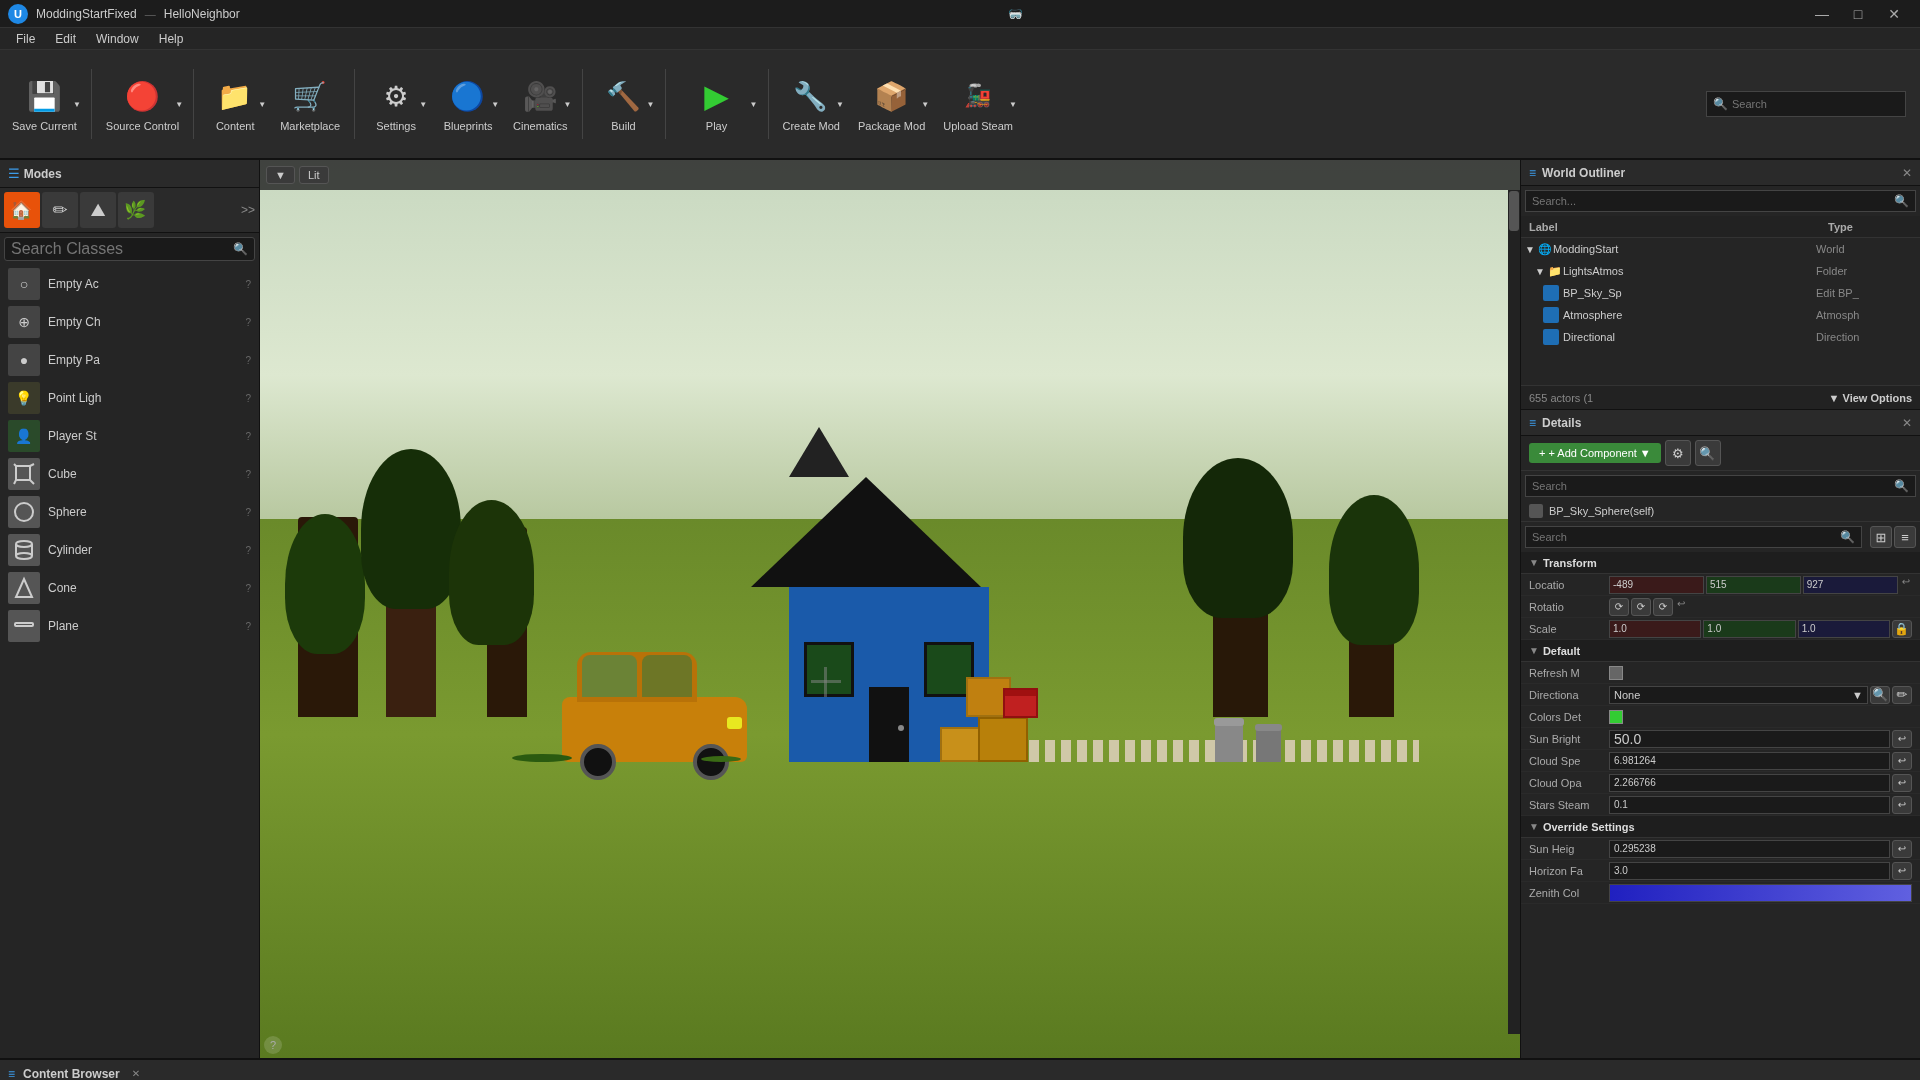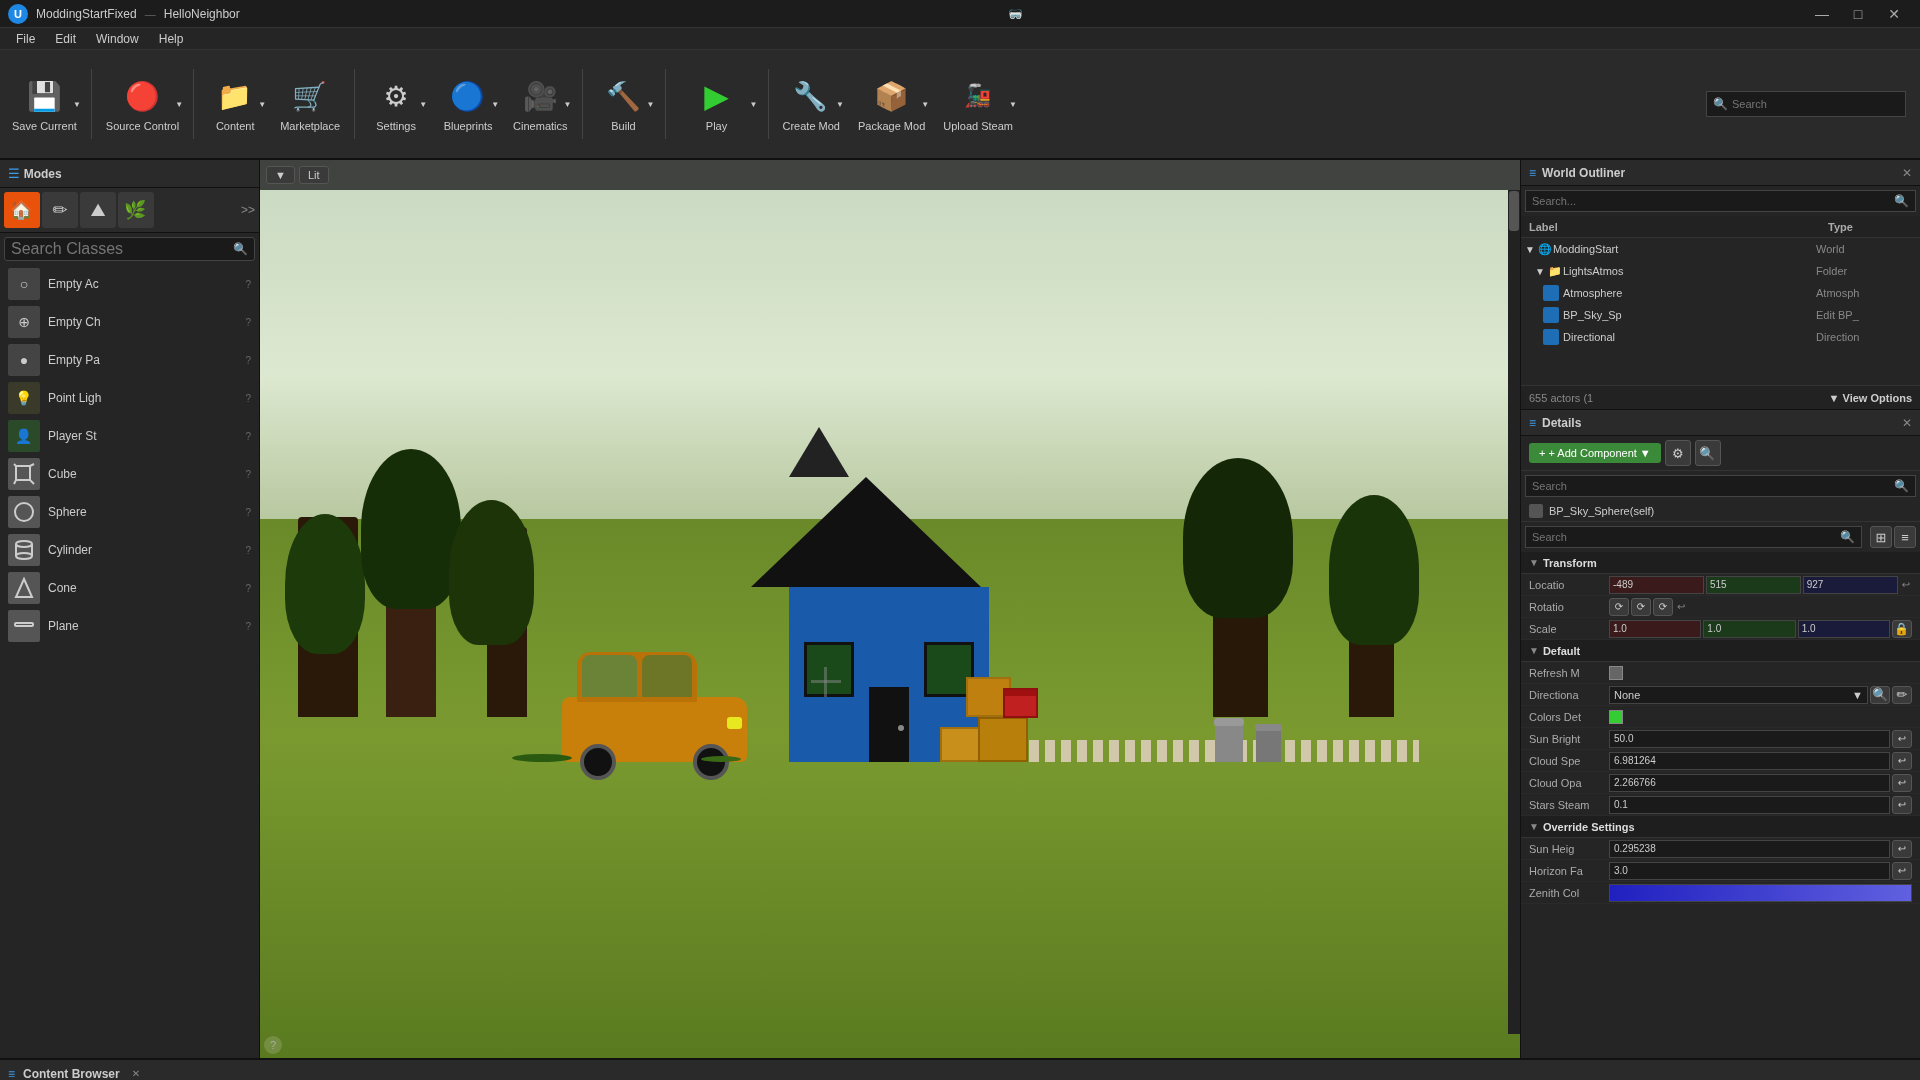--- a/index.html
+++ b/index.html
@@ -434,21 +434,21 @@
     .section-header .sec-arrow { color: #888; font-size: 10px; }
     .section-header .sec-title { font-size: 11px; color: #ddd; font-weight: bold; }
     .prop-row {
       display: flex;
       align-items: center;
       height: 22px;
       padding: 0 8px;
       border-bottom: 1px solid #2a2a2a;
     }
     .prop-label { width: 80px; color: #aaa; font-size: 11px; flex-shrink: 0; overflow: hidden; text-overflow: ellipsis; white-space: nowrap; }
-    .prop-value { flex: 1; display: flex; align-items: center; gap: 2px; }
+    .prop-value { flex: 1; display: flex; gap: 2px; }
     .prop-input {
       background: #1a1a1a;
       border: 1px solid #444;
       height: 18px;
       color: #ccc;
       font-size: 11px;
       padding: 0 4px;
       flex: 1;
       min-width: 0;
     }
@@ -839,30 +839,30 @@
             <span class="oi-icon oi-folder">📁</span>
           </div>
           <span class="oi-label">LightsAtmos</span>
           <span class="oi-type">Folder</span>
         </div>
         <div class="outliner-item">
           <div class="oi-indent">
             <span style="width:16px;"></span>
             <div class="oi-vis"></div>
           </div>
-          <span class="oi-label">Atmosphere</span>
-          <span class="oi-type">Atmosph</span>
+          <span class="oi-label">BP_Sky_Sp</span>
+          <span class="oi-type">Edit BP_</span>
         </div>
         <div class="outliner-item">
           <div class="oi-indent">
             <span style="width:16px;"></span>
             <div class="oi-vis"></div>
           </div>
-          <span class="oi-label">BP_Sky_Sp</span>
-          <span class="oi-type">Edit BP_</span>
+          <span class="oi-label">Atmosphere</span>
+          <span class="oi-type">Atmosph</span>
         </div>
         <div class="outliner-item">
           <div class="oi-indent">
             <span style="width:16px;"></span>
             <div class="oi-vis"></div>
           </div>
           <span class="oi-label">Directional</span>
           <span class="oi-type">Direction</span>
         </div>
       </div>
@@ -962,21 +962,21 @@
         </div>
         <div class="prop-row">
           <span class="prop-label">Colors Det</span>
           <div class="prop-value">
             <div style="width:14px;height:14px;background:#3c3;border:1px solid #888;"></div>
           </div>
         </div>
         <div class="prop-row">
           <span class="prop-label">Sun Bright</span>
           <div class="prop-value">
-            <input class="prop-input" style="background: rgb(26, 26, 26); border: 1px solid rgb(68, 68, 68); height: 18px; color: rgb(204, 204, 204); font-size: 10px; padding: 0px 4px; flex: 1 1 0%;" value="50.0">
+            <input class="prop-input" style="background: rgb(26, 26, 26); border: 1px solid rgb(68, 68, 68); height: 18px; color: rgb(204, 204, 204); font-size: 14px; padding: 0px 4px; flex: 1 1 0%;" value="50.0">
             <div class="icon-btn" style="width:20px;height:18px;font-size:10px;">↩</div>
           </div>
         </div>
         <div class="prop-row">
           <span class="prop-label">Cloud Spe</span>
           <div class="prop-value">
             <input class="prop-input" style="background: rgb(26, 26, 26); border: 1px solid rgb(68, 68, 68); height: 18px; color: rgb(204, 204, 204); font-size: 10px; padding: 0px 4px; flex: 1 1 0%;" value="6.981264">
             <div class="icon-btn" style="width:20px;height:18px;font-size:10px;">↩</div>
           </div>
         </div>

